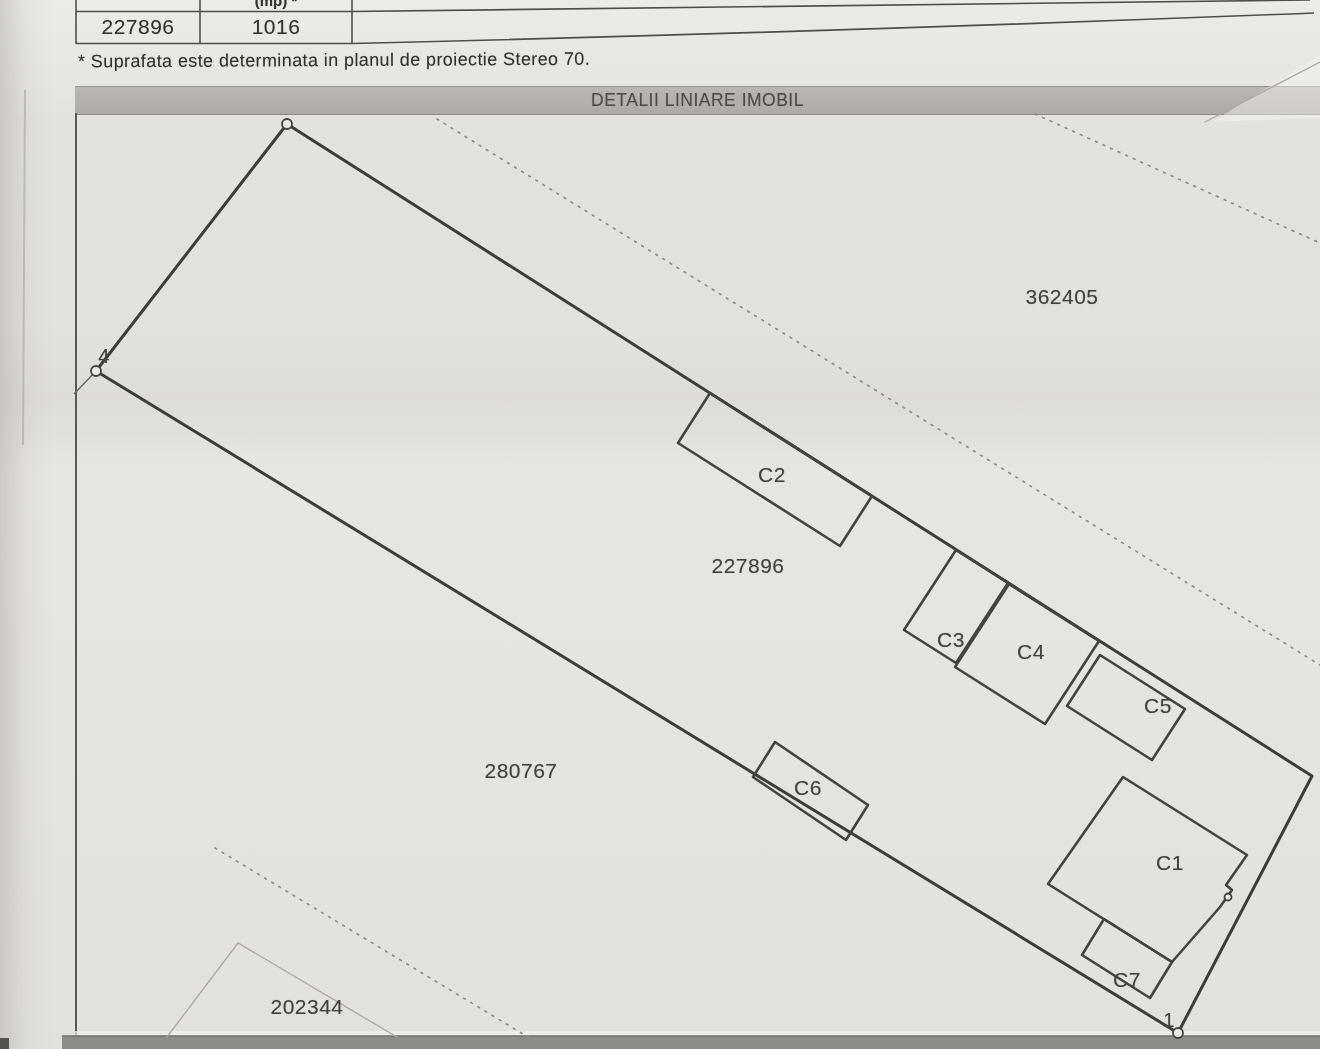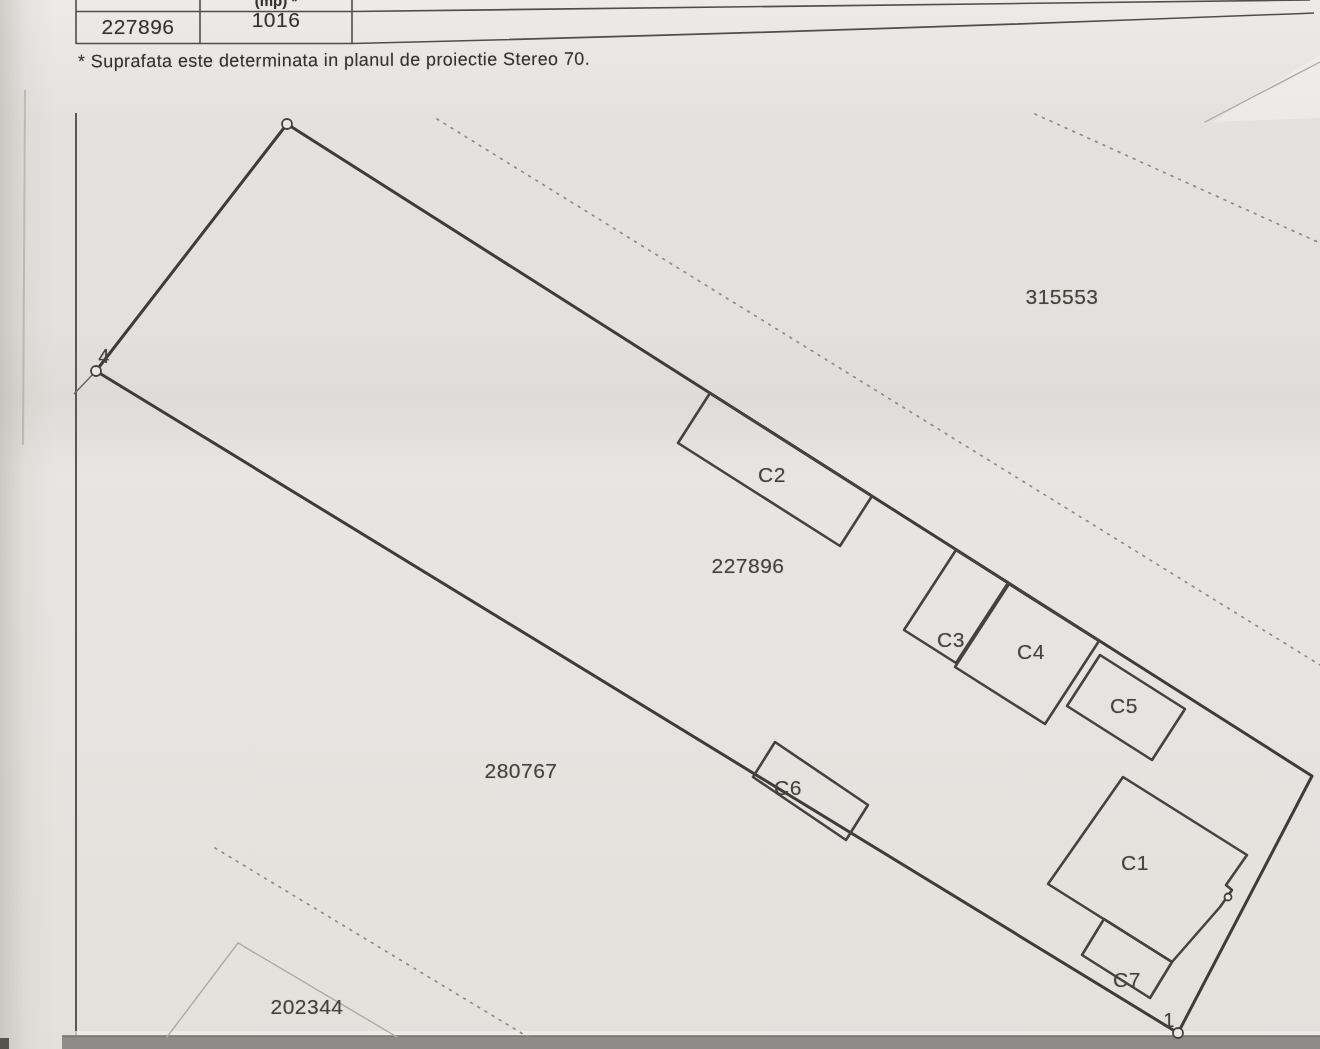--- a/index.html
+++ b/index.html
@@ -32,24 +32,27 @@
   .hdr-partial { text-align:center; font-size:15px; font-weight:bold; }
   .note { font-size:18px; letter-spacing:.4px; transform:rotate(-.3deg); white-space:nowrap; }
 </style>
 </head>
 <body>
 
 <div class="shot">
 
   <div class="doc-text hdr-partial" style="left:200px; top:-8px; width:152px;">(mp) *</div>
   <div class="doc-text cell" style="left:76px; top:15px; width:124px;">227896</div>
-  <div class="doc-text cell" style="left:200px; top:8px; width:152px;">1016</div>
+  <div class="doc-text cell" style="left:200px; top:15px; width:152px;">1016</div>
 
   <div class="doc-text note" style="left:78px; top:50px;">* Suprafata este determinata in planul de proiectie Stereo 70.</div>
 
+  <div class="titlebar">
+    <span>DETALII LINIARE IMOBIL</span>
+  </div>
 
   <svg class="overlay" width="1320" height="1049" viewBox="0 0 1320 1049">
 
     <g stroke="#504e4a" stroke-width="1.6">
       <line x1="76" y1="0" x2="76" y2="44"></line>
       <line x1="200" y1="0" x2="200" y2="44"></line>
       <line x1="352" y1="0" x2="352" y2="44"></line>
       <line x1="76" y1="11.5" x2="352" y2="11.5"></line>
       <line x1="76" y1="43.5" x2="352" y2="43.5"></line>
       <path d="M352,11.5 Q830,4 1310,0" fill="none"></path>
@@ -81,27 +84,27 @@
         <polygon points="775,742 868,805 846,840 753,777" fill="none" stroke="#454340" stroke-width="2.6" stroke-linejoin="round"></polygon>
         <polygon points="1104,919 1172,962 1150,998 1082,955" fill="none" stroke="#454340" stroke-width="2.6" stroke-linejoin="round"></polygon>
         <circle cx="96" cy="371" r="5" fill="#eae8e4" stroke="#413f3b" stroke-width="1.8"></circle>
         <circle cx="1178" cy="1033" r="5" fill="#eae8e4" stroke="#413f3b" stroke-width="1.8"></circle>
         <circle cx="287" cy="124" r="5" fill="#eae8e4" stroke="#413f3b" stroke-width="1.8"></circle>
         <circle cx="1228" cy="897" r="3.5" fill="#eae8e4" stroke="#413f3b" stroke-width="1.8"></circle>
       </g>
   </svg>
 
   <div class="labels" id="labels">
-      <div class="bld-label" style="left: 1135px; top: 863px;">C1</div>
+      <div class="bld-label" style="left: 1170px; top: 863px;">C1</div>
       <div class="bld-label" style="left: 772px; top: 475px; text-align: right;">C2</div>
       <div class="bld-label" style="left: 951px; top: 608px; margin-top: 32px;">C3</div>
       <div class="bld-label" style="left: 1031px; top: 652px;">C4</div>
-      <div class="bld-label" style="left: 1124px; top: 706px;">C5</div>
-      <div class="bld-label" style="left: 788px; top: 788px;">C6</div>
+      <div class="bld-label" style="left: 1158px; top: 706px;">C5</div>
+      <div class="bld-label" style="left: 808px; top: 788px;">C6</div>
       <div class="bld-label" style="left: 1127px; top: 980px;">C7</div>
       <div class="vx-label" style="left: 104px; top: 356px;">4</div>
       <div class="vx-label" style="left: 1169px; top: 1020px;">1</div>
-      <div class="map-label" style="left: 1062px; top: 297px;">315553</div>
+      <div class="map-label" style="left: 1062px; top: 297px;">362405</div>
       <div class="map-label" style="left: 748px; top: 566px;">227896</div>
       <div class="map-label" style="left: 521px; top: 771px;">280767</div>
       <div class="map-label" style="left: 307px; top: 991px; margin-top: 16px;">202344</div>
     </div>
 </div>
 
 </body></html>

